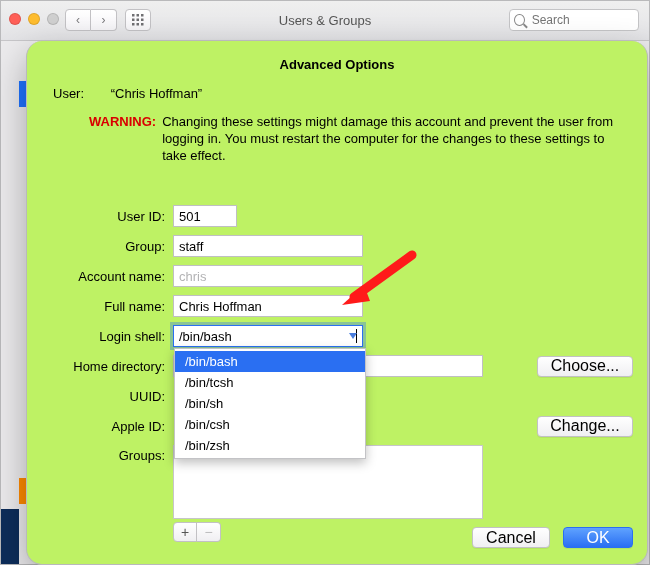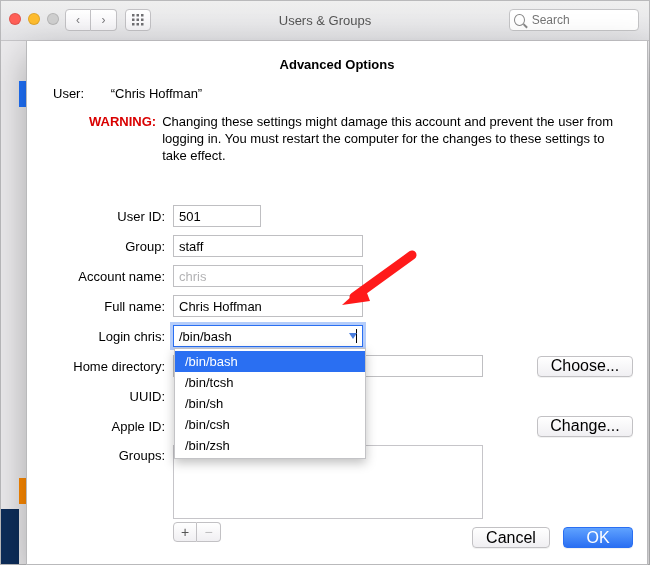--- a/index.html
+++ b/index.html
@@ -39,38 +39,39 @@
   .bg-sidebar {
     position:absolute; left:18px; top:80px; width:10px; height:26px; background:#1f73ff;
   }
   .bg-deskstrip {
     position:absolute; left:0; bottom:0; width:18px; height:55px; background:#0d2d5a;
   }
   .bg-orange { position:absolute; left:18px; bottom:60px; width:8px; height:26px; background:#ff8a00;}
   
   .sheet {
     position:absolute; left:26px; top:41px; width:622px; height:524px;
-    background:#ffffff;
+    background:#bef264;
     border-right:1px solid #b9b9bb; border-bottom:1px solid #b9b9bb; border-left:1px solid #b9b9bb;
     box-shadow:0 14px 36px rgba(0,0,0,.30);
+    border-radius:16px;
   }
   .sheet-title { text-align:center; font-weight:600; font-size:13px; padding-top:16px; }
   .userline { padding:14px 0 0 26px; font-size:13px; }
   .userline .qname{ margin-left:23px; }
   .warning { padding:12px 22px 0 26px; font-size:13px; line-height:17px; display:flex; }
   .warning .wlabel{ color:#d90000; font-weight:600; margin-right:6px; white-space:nowrap;margin-left:36px;}
   .form { position:absolute; left:0; top:160px; right:0; }
   .row { display:flex; align-items:center; height:30px; }
   .lbl { width:146px; text-align:right; padding-right:8px; font-size:13px; color:#000;}
   .txt {
     height:22px; width:190px; border:1px solid #bfbfc2; background:#fff; font-size:13px;
     padding:0 5px; outline:none;
   }
   .txt.wide{ width:310px;}
-  .txt.small{ width:88px;}
+  .txt.small{ width:64px;}
   .txt.disabled{ color:#b3b3b5;}
   .combo {
     position:relative; height:22px; width:190px;
     border:1px solid #2a6ff2; background:#fff; font-size:13px;
     box-shadow:0 0 0 3px rgba(42,111,242,.35);
     display:flex; align-items:center; padding:0 5px;
   }
   .combo .comboval{ flex:1; }
   .combo .caret{ position:absolute; right:5px; top:7px; width:0;height:0;border-left:4px solid transparent;border-right:4px solid transparent;border-top:6px solid #4a7ede;}
   .combo .cursor{ display:inline-block; width:1px; height:14px; background:#000; margin-left:1px; vertical-align:middle;}
@@ -173,21 +174,21 @@
     </div>
     <div class="row">
       <div class="lbl">Account name:</div>
       <input class="txt disabled" disabled="" value="chris" style="">
     </div>
     <div class="row">
       <div class="lbl">Full name:</div>
       <input class="txt" value="Chris Hoffman" style="">
     </div>
     <div class="row" style="position:relative;">
-      <div class="lbl">Login chris:</div>
+      <div class="lbl">Login shell:</div>
       <div class="combo">
         <span class="comboval">/bin/bash</span>
           <span class="cursor"></span>
         <span class="caret"></span>
         <div class="dropdown">
           <div class="ddopt sel">/bin/bash</div>
           <div class="ddopt">/bin/tcsh</div>
           <div class="ddopt">/bin/sh</div>
           <div class="ddopt">/bin/csh</div>
           <div class="ddopt">/bin/zsh</div>

